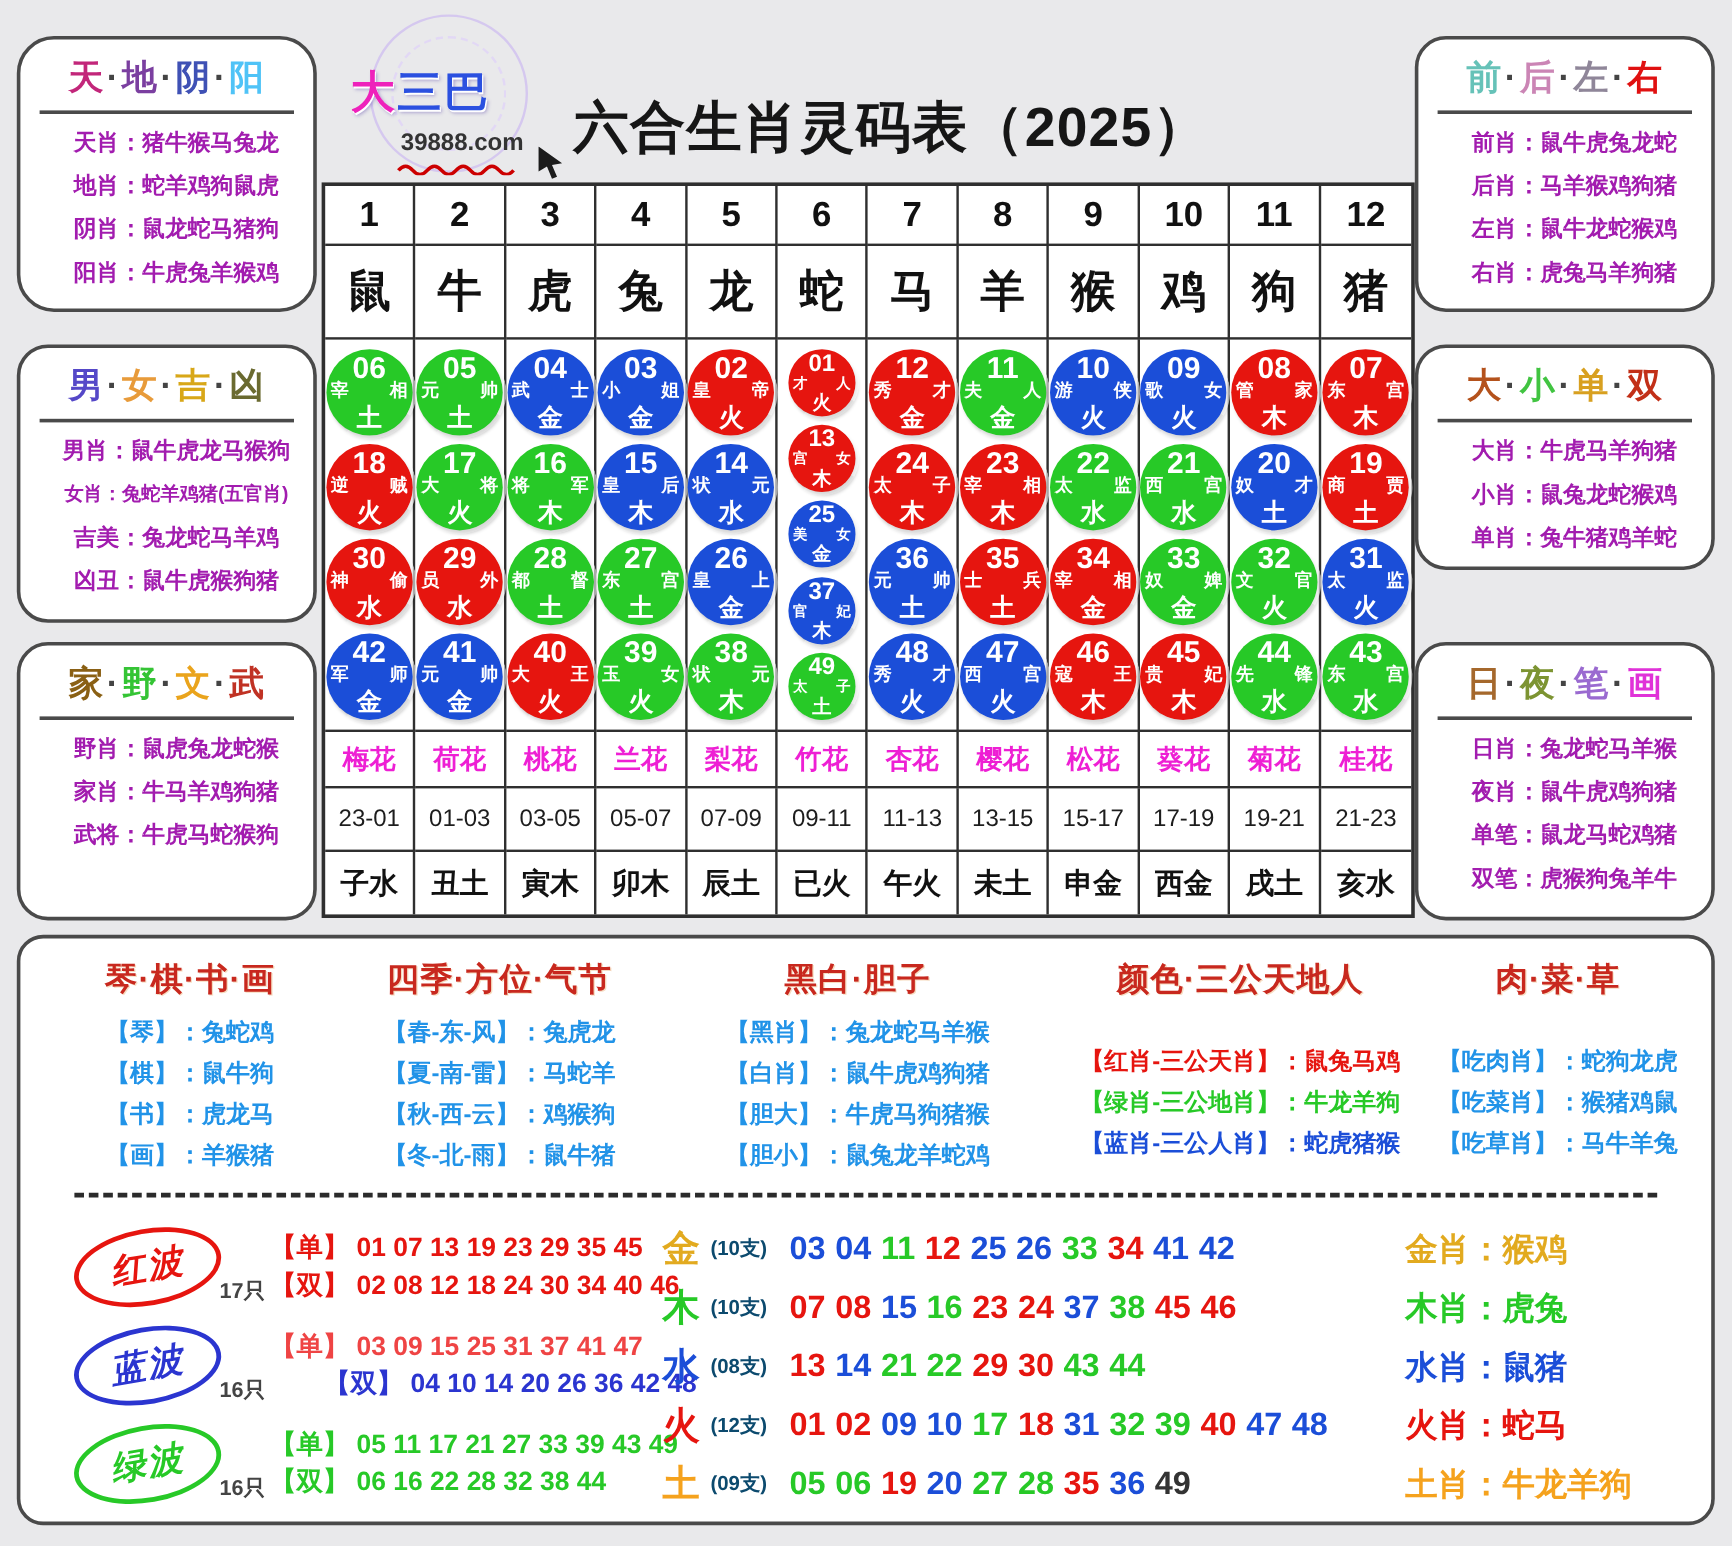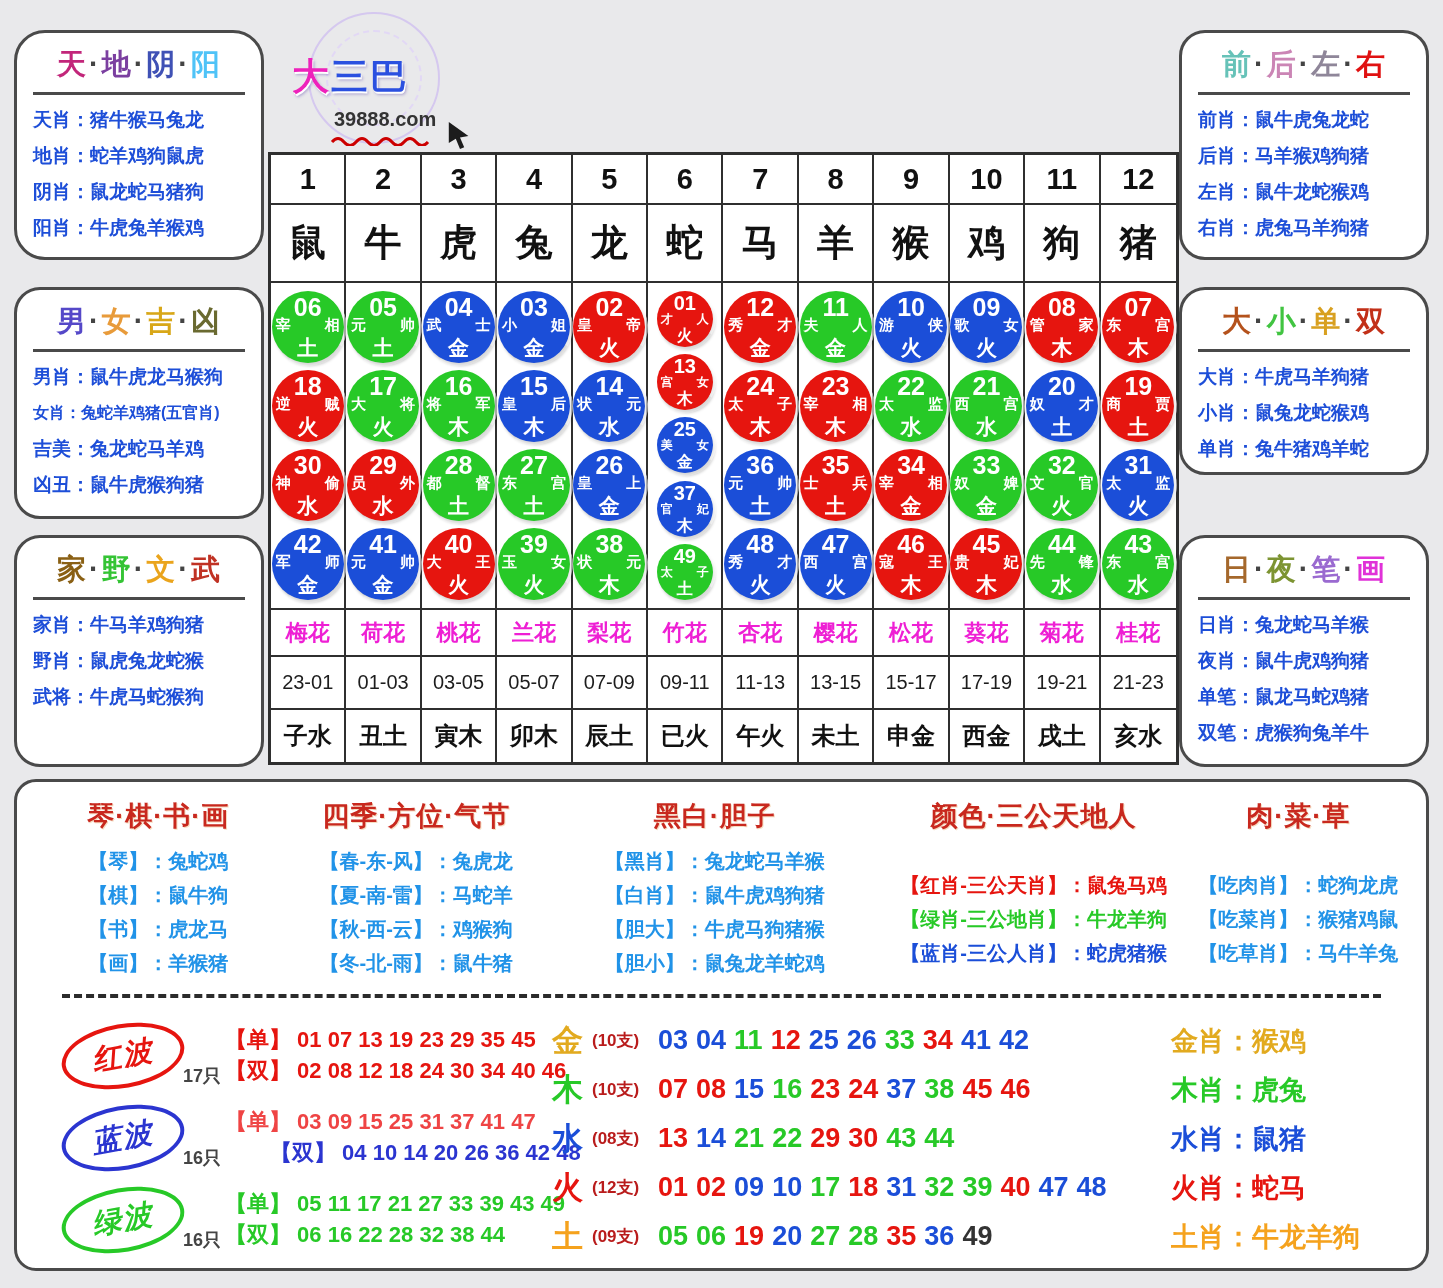--- a/index.html
+++ b/index.html
@@ -7,21 +7,21 @@
   .page{position:relative;width:1443px;height:1288px;background:#e9e9eb;overflow:hidden;}
 
   
   .side-box{position:absolute;width:250px;height:230px;background:#fff;border:3px solid #4a4a4a;
             border-radius:26px;box-sizing:border-box;}
   .sb0{left:14px;top:30px;border-radius:31px;}  .sb1{left:14px;top:287px;height:232px;}  .sb2{left:14px;top:535px;height:232px;}
   .sb3{left:1179px;top:30px;}.sb4{left:1179px;top:287px;height:188px;}.sb5{left:1179px;top:535px;height:232px;}
   .side-title{text-align:center;font-size:29px;font-weight:900;padding-top:12px;letter-spacing:1px;}
   .side-title .dot{color:#444;margin:0 2px;}
   .side-hr{border-top:3px solid #4a4a4a;margin:7px 16px 7px;}
-  .side-row{color:#1d4ed8;font-weight:800;font-size:19px;line-height:36px;padding-left:16px;white-space:nowrap;}
+  .side-row{color:#a21caf;font-weight:800;font-size:19px;line-height:36px;padding-left:16px;white-space:nowrap;text-align:center;}
 
   
   .logo{position:absolute;left:276px;top:10px;width:210px;height:142px;}
   .ring{position:absolute;border-radius:50%;}
   .r1{left:32px;top:2px;width:128px;height:128px;border:2px solid #d5c8ef;}
   .r2{left:50px;top:20px;width:92px;height:92px;border:2px dashed #e2d8f5;}
   .logo-main{position:absolute;left:16px;top:42px;font-size:37px;font-weight:900;
              text-shadow:1px 2px 0 #ffffff,2px 3px 3px rgba(90,70,170,.45);letter-spacing:2px;}
   .lc1{color:#ee22bb;} .lc2{color:#2b50e0;}
   .logo-sub{position:absolute;left:58px;top:98px;font-size:20px;font-weight:700;color:#333;}
@@ -72,21 +72,21 @@
   .wave-badge{width:168px;position:relative;height:78px;flex:none;}
   .wave-ellipse{position:absolute;left:4px;top:8px;width:116px;height:56px;border:4px solid;border-radius:50%;
                 transform:rotate(-10deg);display:flex;align-items:center;justify-content:center;}
   .wave-ellipse span{font-size:29px;font-weight:900;font-style:italic;letter-spacing:2px;}
   .wave-count{position:absolute;left:126px;bottom:6px;font-size:18px;font-weight:700;color:#444;white-space:nowrap;}
   .wave-lines{flex:1;}
   .wave-line{font-size:22px;font-weight:900;line-height:31px;white-space:nowrap;}
   .elems{width:585px;padding-top:2px;}
   .el-row{display:flex;align-items:center;height:49px;}
   .el-name{font-size:31px;font-weight:900;width:40px;flex:none;}
-  .el-count{font-size:17px;font-weight:800;color:#b91c1c;width:66px;flex:none;}
+  .el-count{font-size:17px;font-weight:800;color:#0c4a6e;width:66px;flex:none;}
   .el-num{font-size:27px;font-weight:900;margin-right:8px;}
   .elz{flex:1;padding-left:34px;padding-top:2px;}
   .elz-row{height:49px;display:flex;align-items:center;font-size:27px;font-weight:900;white-space:nowrap;}
 </style>
 </head>
 <body>
 
 <div class="page">
 
   <div id="corner-boxes">
@@ -102,22 +102,22 @@
         <div class="side-title"><span style="color: rgb(85, 72, 200);">男</span><span class="dot">·</span><span style="color: rgb(232, 155, 58);">女</span><span class="dot">·</span><span style="color: rgb(216, 167, 24);">吉</span><span class="dot">·</span><span style="color: rgb(106, 106, 48);">凶</span></div>
         <div class="side-hr"></div>
         <div class="side-row">男肖：鼠牛虎龙马猴狗</div>
         <div class="side-row" style="font-size: 16px;">女肖：兔蛇羊鸡猪(五官肖)</div>
         <div class="side-row">吉美：兔龙蛇马羊鸡</div>
         <div class="side-row">凶丑：鼠牛虎猴狗猪</div>
       </div>
       <div class="side-box sb2">
         <div class="side-title"><span style="color: rgb(138, 96, 20);">家</span><span class="dot">·</span><span style="color: rgb(53, 196, 53);">野</span><span class="dot">·</span><span style="color: rgb(234, 164, 28);">文</span><span class="dot">·</span><span style="color: rgb(192, 50, 36);">武</span></div>
         <div class="side-hr"></div>
+        <div class="side-row">野肖：鼠虎兔龙蛇猴</div>
         <div class="side-row">家肖：牛马羊鸡狗猪</div>
-        <div class="side-row">野肖：鼠虎兔龙蛇猴</div>
         <div class="side-row">武将：牛虎马蛇猴狗</div>
       </div>
       <div class="side-box sb3">
         <div class="side-title"><span style="color: rgb(102, 194, 184);">前</span><span class="dot">·</span><span style="color: rgb(203, 133, 181);">后</span><span class="dot">·</span><span style="color: rgb(143, 134, 153);">左</span><span class="dot">·</span><span style="color: rgb(224, 17, 17);">右</span></div>
         <div class="side-hr"></div>
         <div class="side-row">前肖：鼠牛虎兔龙蛇</div>
         <div class="side-row">后肖：马羊猴鸡狗猪</div>
         <div class="side-row">左肖：鼠牛龙蛇猴鸡</div>
         <div class="side-row">右肖：虎兔马羊狗猪</div>
       </div>
@@ -144,20 +144,21 @@
     <div class="logo-main"><span class="lc1">大</span><span class="lc2">三巴</span></div>
     <div class="logo-sub">39888.com</div>
     <svg class="wavy" width="110" height="12">
       <path d="M2 8 Q8 1 14 8 T26 8 T38 8 T50 8 T62 8 T74 8 T86 8 T98 8" stroke="#cc0000" stroke-width="3" fill="none"></path>
     </svg>
     <svg class="cursor" width="24" height="28" viewBox="0 0 16 20">
       <polygon points="0,0 14,10 8,11 11,18 8,19.2 5,12 0,15" fill="#1c1c1c"></polygon>
     </svg>
   </div>
 
+  <h1 class="main-title">六合生肖灵码表（2025）</h1>
 
   <div id="main-table" class="gtable">
       <div class="cell c-num">1</div>
       <div class="cell c-num">2</div>
       <div class="cell c-num">3</div>
       <div class="cell c-num">4</div>
       <div class="cell c-num">5</div>
       <div class="cell c-num">6</div>
       <div class="cell c-num">7</div>
       <div class="cell c-num">8</div>

